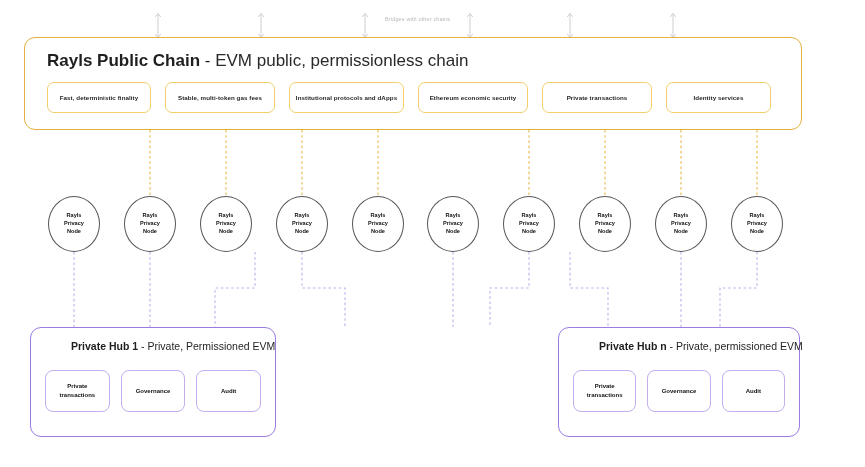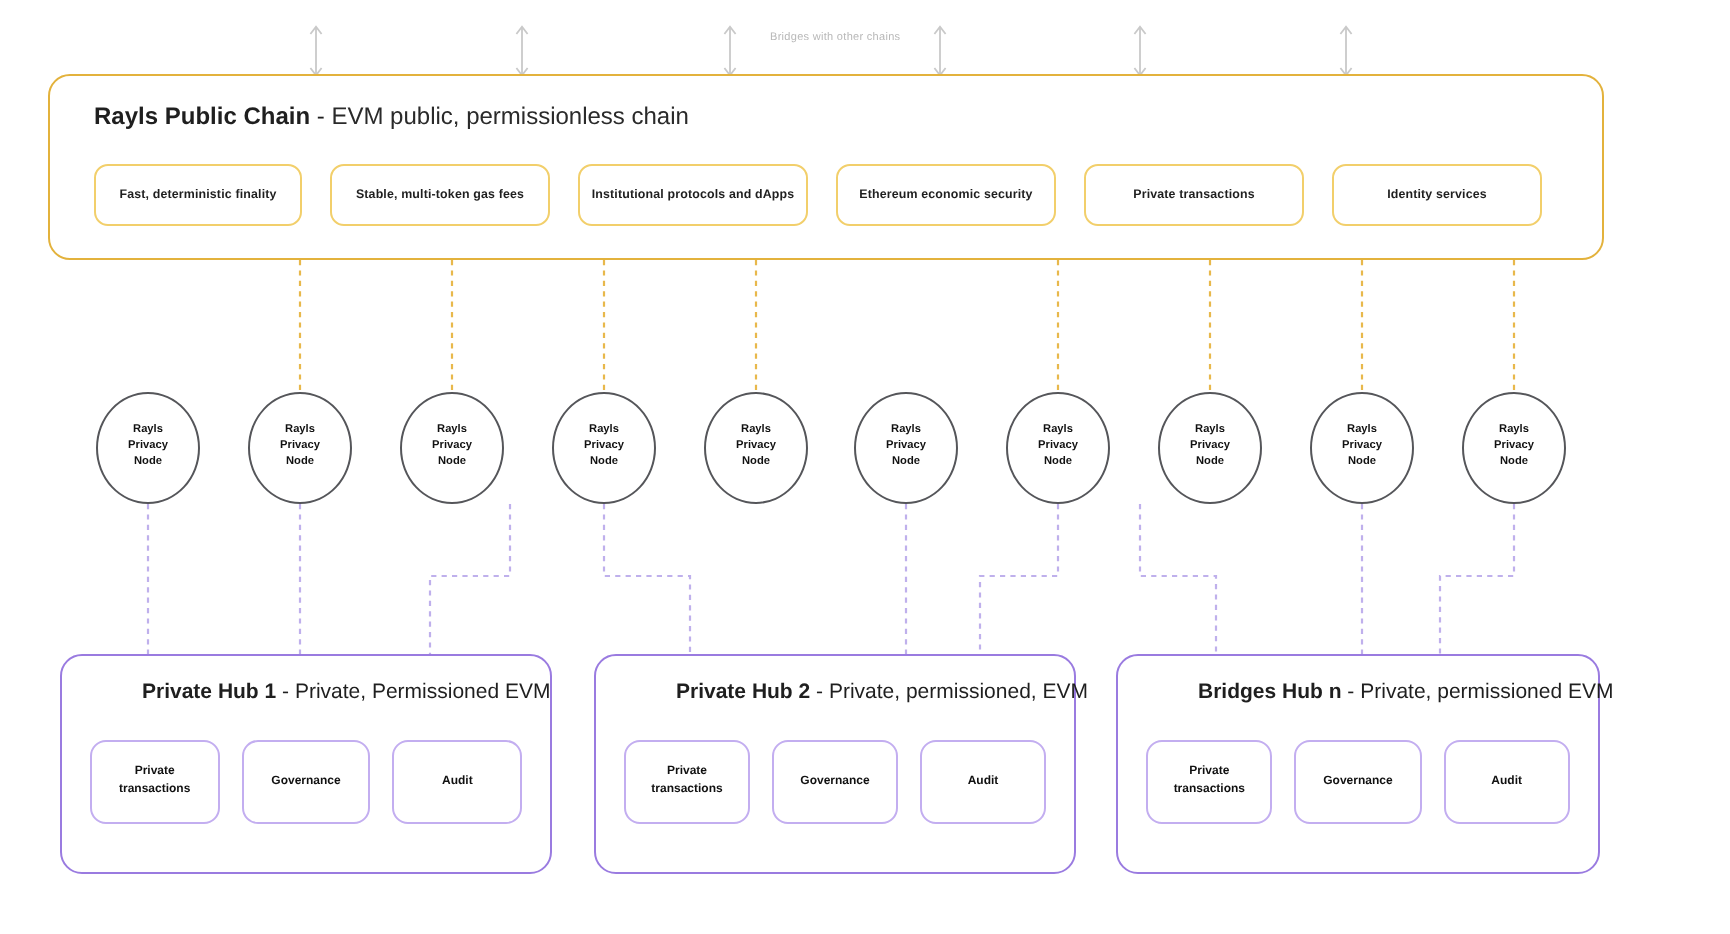--- a/index.html
+++ b/index.html
@@ -57,21 +57,21 @@
     height: 93px;
     border: 1.6px solid #E3B23C;
     border-radius: 11px;
     background: #ffffff;
     z-index: 2;
   }
   .pc-title {
     position: absolute;
     left: 22px;
     top: 13px;
-    font-size: 12px;
+    font-size: 17px;
     white-space: nowrap;
     color: #1f1f1f;
   }
   .pc-title b {
     font-weight: bold;
   }
   .pc-title span.sub {
     font-weight: normal;
     color: #2a2a2a;
   }
@@ -313,37 +313,26 @@
       <b>Private Hub 1</b><span> - </span><span class="sub">Private, Permissioned EVM</span>
     </div>
     <div class="hub-boxes">
       <div class="hub-box">Private
 transactions</div>
       <div class="hub-box">Governance</div>
       <div class="hub-box">Audit</div>
     </div>
   </div>
 
-  <div class="hub" style="left:297px; width:241px;">
+
+  <div class="hub" style="left:558px; width:242px;">
     <div class="hub-title">
-      <b>Private Hub 2</b><span> - </span><span class="sub">Private, permissioned, EVM</span>
+      <b>Private Hub n</b><span> - </span><span class="sub">Private, permissioned EVM</span>
     </div>
     <div class="hub-boxes">
       <div class="hub-box">Private
 transactions</div>
       <div class="hub-box">Governance</div>
       <div class="hub-box">Audit</div>
     </div>
   </div>
 
-  <div class="hub" style="left:558px; width:242px;">
-    <div class="hub-title">
-      <b>Bridges Hub n</b><span> - </span><span class="sub">Private, permissioned EVM</span>
-    </div>
-    <div class="hub-boxes">
-      <div class="hub-box">Private
-transactions</div>
-      <div class="hub-box">Governance</div>
-      <div class="hub-box">Audit</div>
-    </div>
-  </div>
-
 </div>
 
 </body></html>

